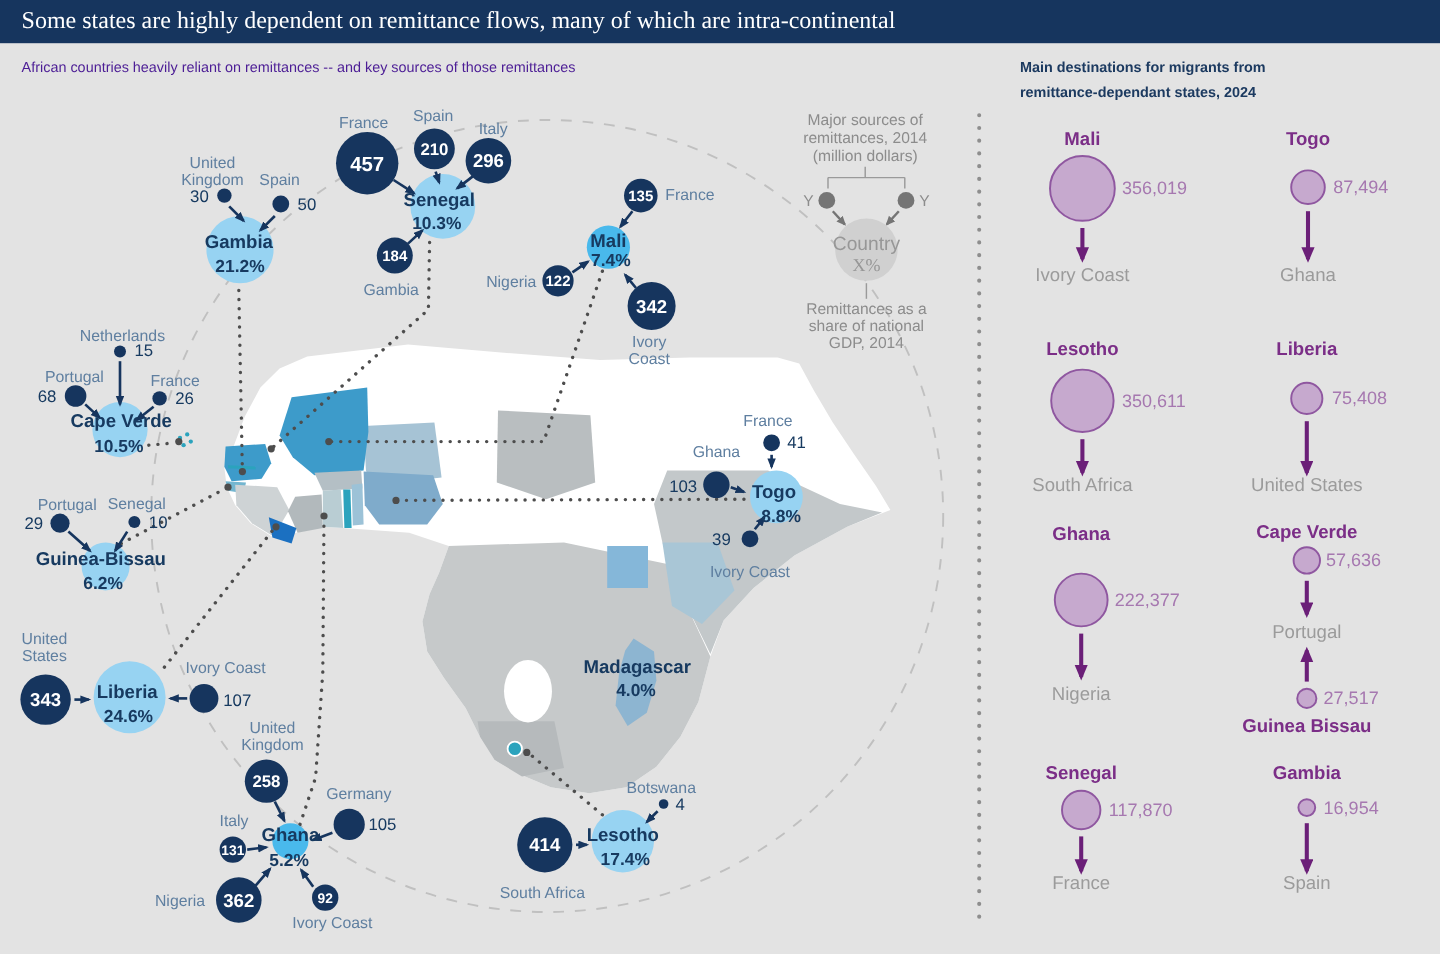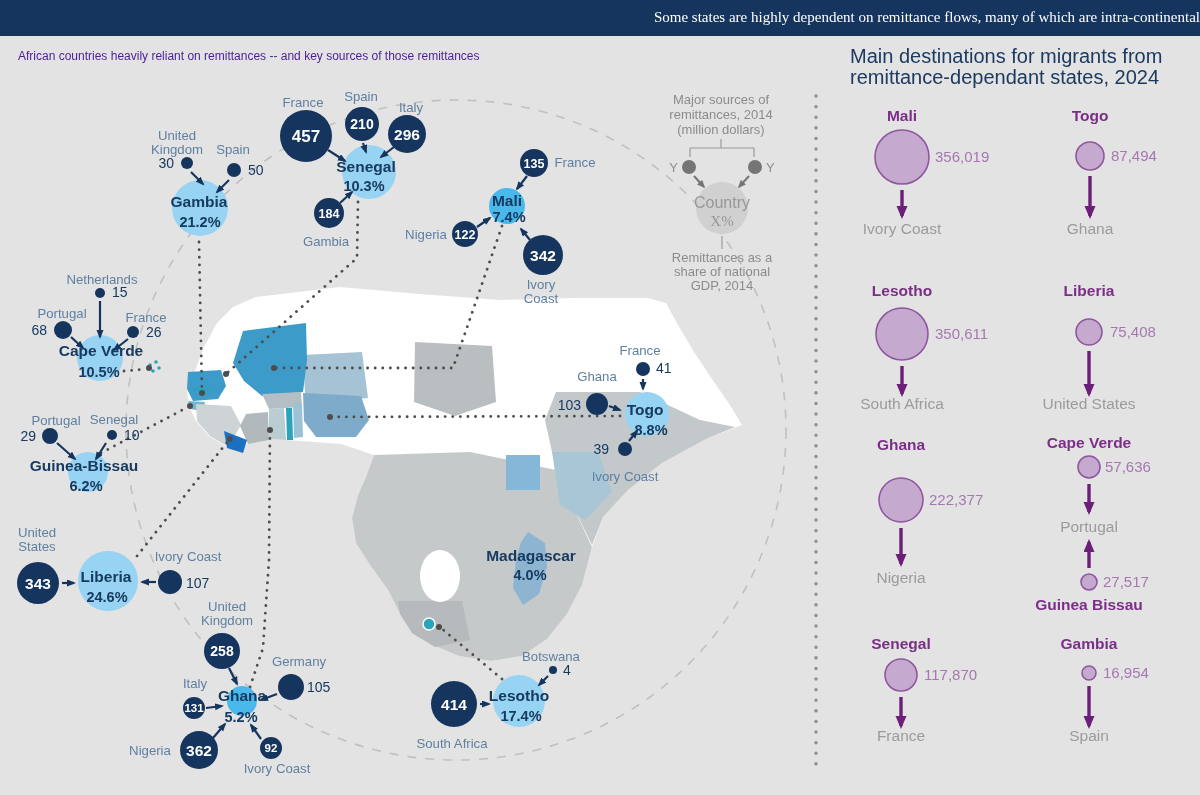--- a/index.html
+++ b/index.html
@@ -1,20 +1,20 @@
 <!DOCTYPE html>
 <html><head>
 <meta charset="utf-8">
 <style>
   html,body{margin:0;padding:0;}
   body{width:1200px;height:795px;position:relative;background:#e3e3e3;font-family:"Liberation Sans",sans-serif;overflow:hidden;}
   .header-bar{position:absolute;left:0;top:0;width:1200px;height:36px;background:#16355e;color:#fff;
-    font-family:"Liberation Serif",serif;font-size:15px;line-height:35px;padding-left:18px;box-sizing:border-box;text-align:right;}
+    font-family:"Liberation Serif",serif;font-size:20px;line-height:35px;padding-left:18px;box-sizing:border-box;}
   .left-title{position:absolute;left:18px;top:49px;font-size:12px;color:#4c1d95;}
-  .right-title{position:absolute;left:850px;top:46px;font-size:20px;font-weight:400;color:#1c3a60;line-height:21px;width:340px;}
+  .right-title{position:absolute;left:850px;top:46px;font-size:12px;font-weight:700;color:#1c3a60;line-height:21px;width:340px;}
   svg{position:absolute;left:0;top:0;}
   svg text{font-family:"Liberation Sans",sans-serif;}
   .hub-name{font-weight:700;font-size:15.5px;fill:#173a60;text-anchor:middle;}
   .hub-pct{font-weight:700;font-size:14.5px;fill:#173a60;text-anchor:middle;}
   .src-label{font-size:13.2px;fill:#5f7fa0;text-anchor:middle;}
   .val-in{fill:#ffffff;font-weight:700;text-anchor:middle;}
   .val-out{font-size:14px;fill:#173a60;}
   .srcarrow{stroke:#16355e;stroke-width:2.2;fill:none;}
   .dotline{stroke:#4d4d4d;stroke-width:2.8;fill:none;stroke-dasharray:0.1 7.5;stroke-linecap:round;}
   .dashcircle{stroke:#c0c0c0;stroke-width:1.6;fill:none;stroke-dasharray:9 9;}

